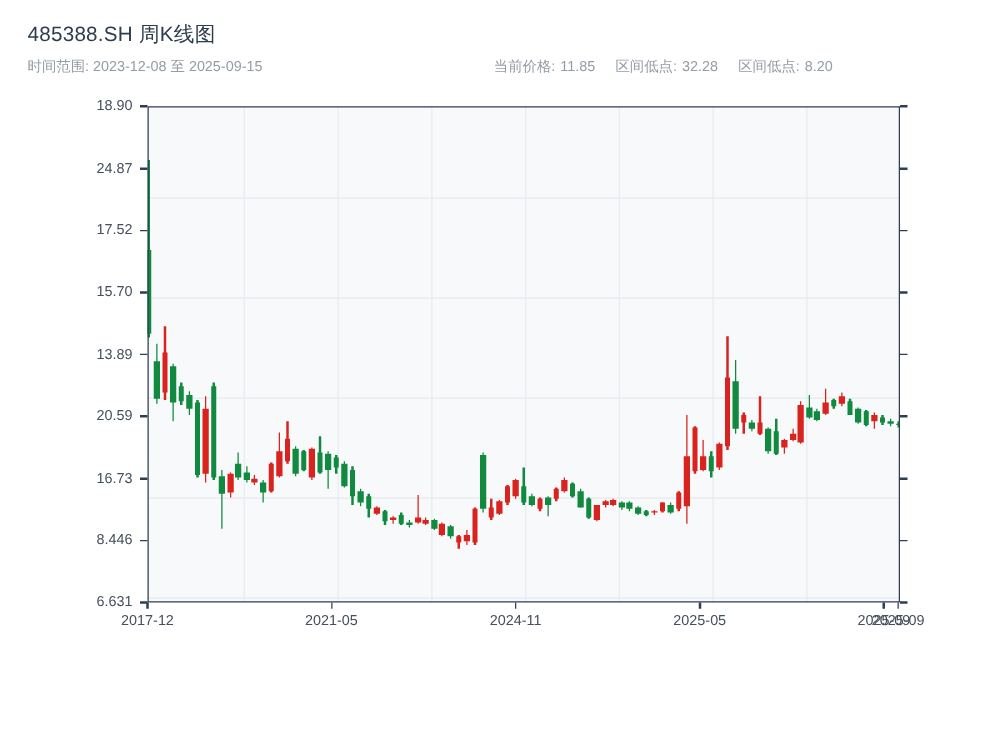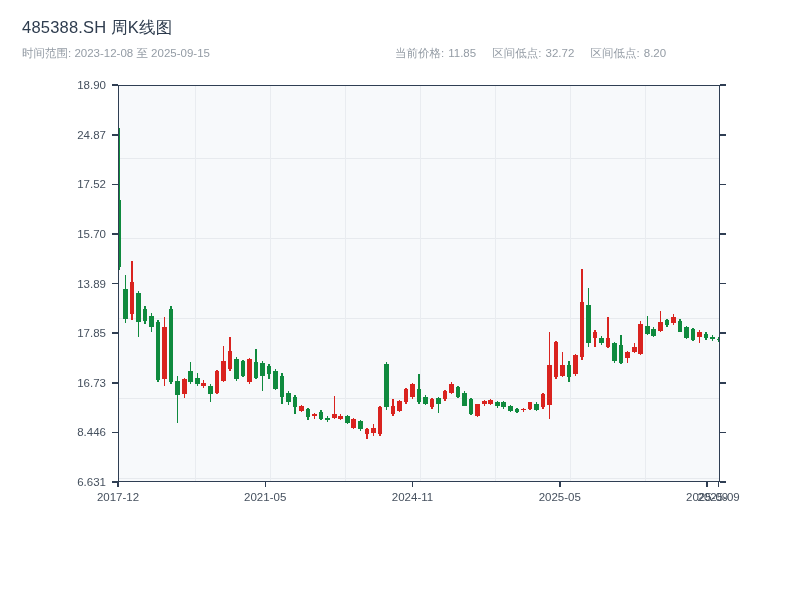--- a/index.html
+++ b/index.html
@@ -33,21 +33,21 @@
 </style>
 </head>
 <body>
 
 <div class="page-title">485388.SH 周K线图</div>
 
 <div class="sub-row">时间范围: 2023-12-08 至 2025-09-15</div>
 
 <div class="stats-row">
   <span class="stat"><span>当前价格:</span><span class="stat-value">11.85</span></span>
-  <span class="stat"><span>区间低点:</span><span class="stat-value">32.72</span></span>
+  <span class="stat"><span>区间低点:</span><span class="stat-value">32.28</span></span>
   <span class="stat"><span>区间低点:</span><span class="stat-value">8.20</span></span>
 </div>
 
 <div class="plot" id="plot">
     <div class="gridline-h" style="top: 73px;"></div>
     <div class="gridline-h" style="top: 152.8px;"></div>
     <div class="gridline-h" style="top: 233px;"></div>
     <div class="gridline-h" style="top: 312.8px;"></div>
     <div class="gridline-h" style="top: 393px;"></div>
     <div class="gridline-v" style="left: 77.1px;"></div>
@@ -254,21 +254,21 @@
     <div class="tick" style="left: 720px; width: 6px; height: 1.5px; top: 134px;"></div>
     <div class="ylab" style="left: 56px; top: 177.3px;">17.52</div>
     <div class="tick" style="left: 112px; width: 6px; height: 1.5px; top: 183.5px;"></div>
     <div class="tick" style="left: 720px; width: 6px; height: 1.5px; top: 183.5px;"></div>
     <div class="ylab" style="left: 56px; top: 227px;">15.70</div>
     <div class="tick" style="left: 112px; width: 6px; height: 1.5px; top: 233.3px;"></div>
     <div class="tick" style="left: 720px; width: 6px; height: 1.5px; top: 233.3px;"></div>
     <div class="ylab" style="left: 56px; top: 276.5px;">13.89</div>
     <div class="tick" style="left: 112px; width: 6px; height: 1.5px; top: 282.8px;"></div>
     <div class="tick" style="left: 720px; width: 6px; height: 1.5px; top: 282.8px;"></div>
-    <div class="ylab" style="left: 56px; top: 326px;">17.85</div>
+    <div class="ylab" style="left: 56px; top: 326px;">20.59</div>
     <div class="tick" style="left: 112px; width: 6px; height: 1.5px; top: 332.3px;"></div>
     <div class="tick" style="left: 720px; width: 6px; height: 1.5px; top: 332.3px;"></div>
     <div class="ylab" style="left: 56px; top: 375.8px;">16.73</div>
     <div class="tick" style="left: 112px; width: 6px; height: 1.5px; top: 382px;"></div>
     <div class="tick" style="left: 720px; width: 6px; height: 1.5px; top: 382px;"></div>
     <div class="ylab" style="left: 56px; top: 425.4px;">8.446</div>
     <div class="tick" style="left: 112px; width: 6px; height: 1.5px; top: 431.6px;"></div>
     <div class="tick" style="left: 720px; width: 6px; height: 1.5px; top: 431.6px;"></div>
     <div class="ylab" style="left: 56px; top: 475px;">6.631</div>
     <div class="tick" style="left: 112px; width: 6px; height: 1.5px; top: 481.3px;"></div>

